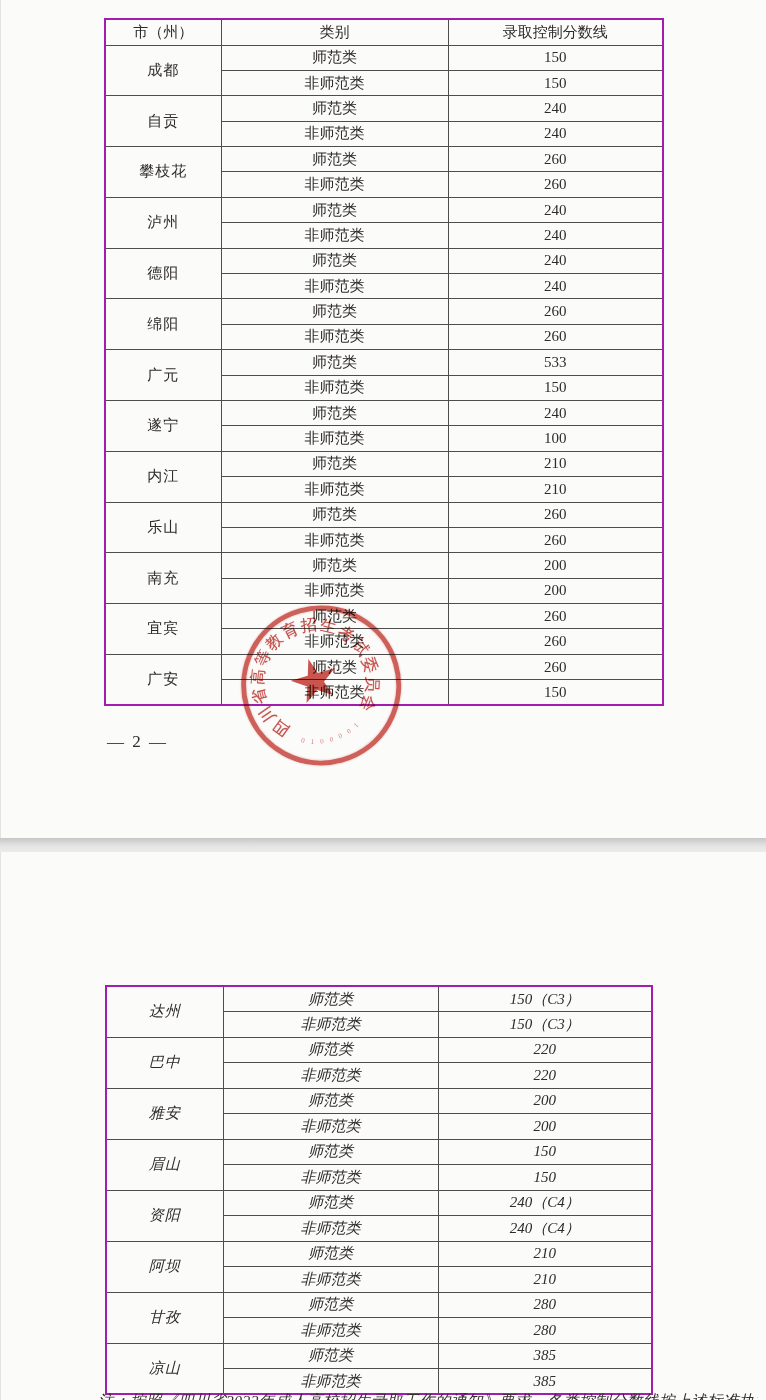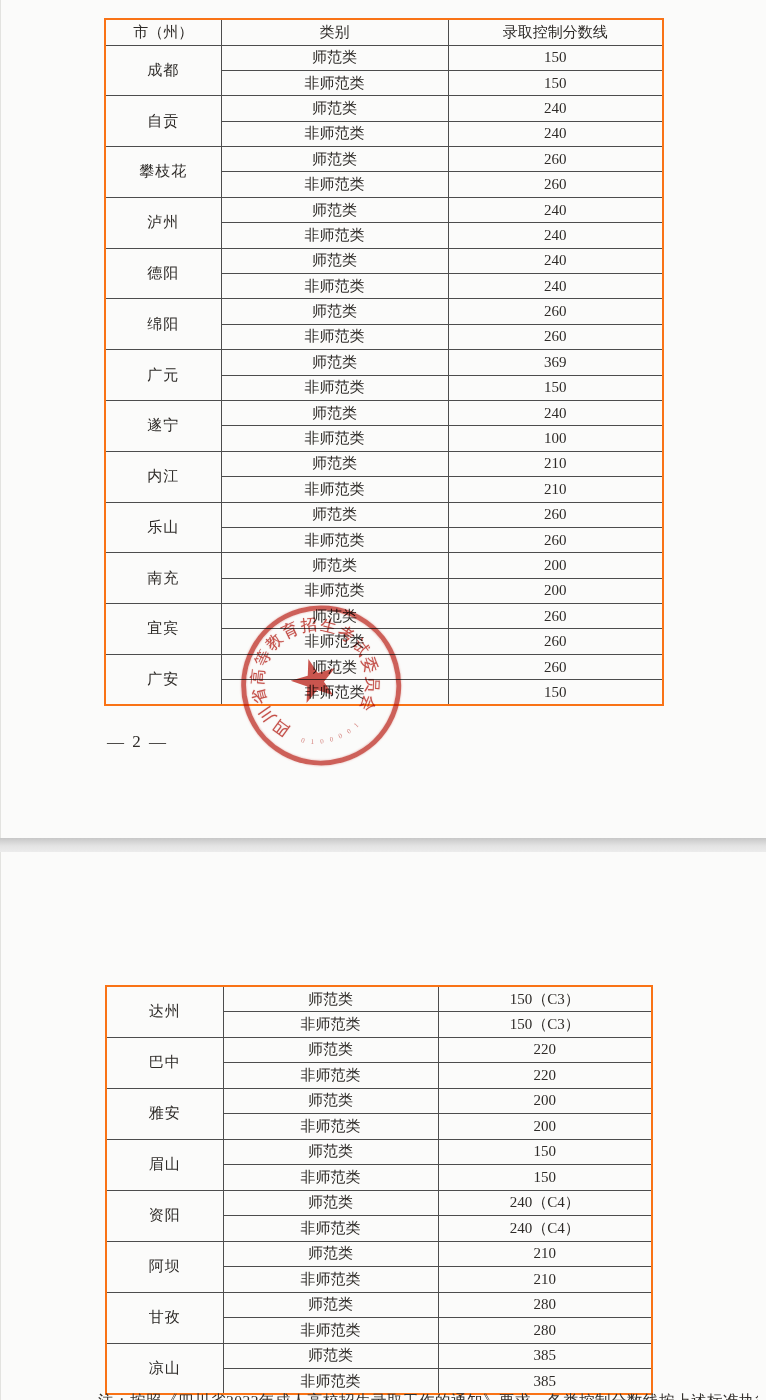--- a/index.html
+++ b/index.html
@@ -1,26 +1,26 @@
 <!DOCTYPE html>
 <html><head>
 <meta charset="utf-8">
 <style>
   html,body{margin:0;padding:0;}
   body{background:#ffffff;font-family:"Liberation Serif","DejaVu Serif",serif;}
   .screen{position:relative;width:766px;height:1400px;overflow:hidden;background:#ffffff;}
 
   .page{position:absolute;left:0;width:766px;background:#fbfbfa;border-left:1px solid #e3e3e0;}
   #page1{top:0;height:838px;}
-  #page2{top:852px;height:548px;}
+  #page2{top:852px;height:548px;font-style:italic;}
   .page-gap{position:absolute;left:0;top:838px;width:766px;height:14px;
     background:linear-gradient(#c7c7c7,#e3e3e3 55%,#ececec);}
 
   table.score-table{border-collapse:collapse;table-layout:fixed;
-    border:2px solid #f97316;background:transparent;}
+    border:2px solid #a21caf;background:transparent;}
   table.score-table td,table.score-table th{
     border:1px solid #4d4d4d;padding:0;text-align:center;vertical-align:middle;
     font-weight:normal;color:#2e2b28;font-size:15px;line-height:1;overflow:hidden;}
   #table1{position:absolute;left:103px;top:18px;width:558px;}
   #table1 thead tr{height:26px;}
   #table1 tbody tr{height:25.4px;}
   #table2{position:absolute;left:104px;top:133px;width:546px;}
   #table2 tbody tr{height:25.5px;}
   td.city{letter-spacing:1px;margin-left:44px;}
   td.score{font-family:"Liberation Serif","DejaVu Serif",serif;}
@@ -115,21 +115,21 @@
             <td>师范类</td>
             <td class="score">260</td>
           </tr>
           <tr>
             <td>非师范类</td>
             <td class="score">260</td>
           </tr>
           <tr>
             <td class="city" rowspan="2">广元</td>
             <td>师范类</td>
-            <td class="score">369</td>
+            <td class="score">533</td>
           </tr>
           <tr>
             <td>非师范类</td>
             <td class="score">150</td>
           </tr>
           <tr>
             <td class="city" rowspan="2">遂宁</td>
             <td>师范类</td>
             <td class="score">240</td>
           </tr>

